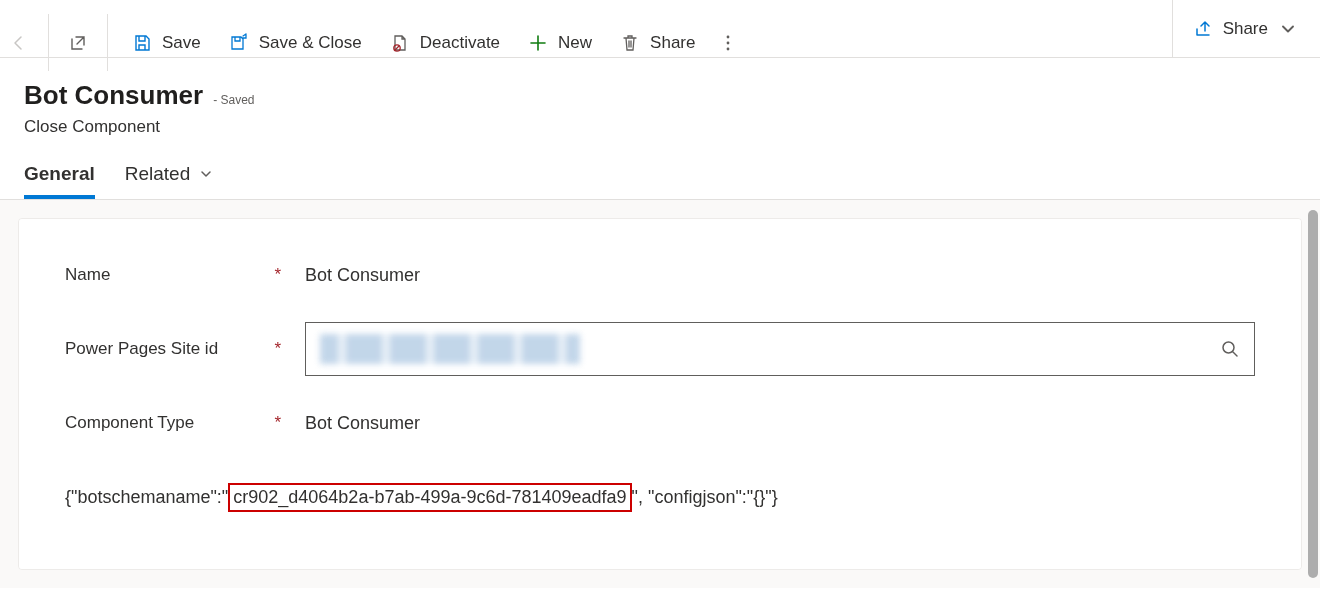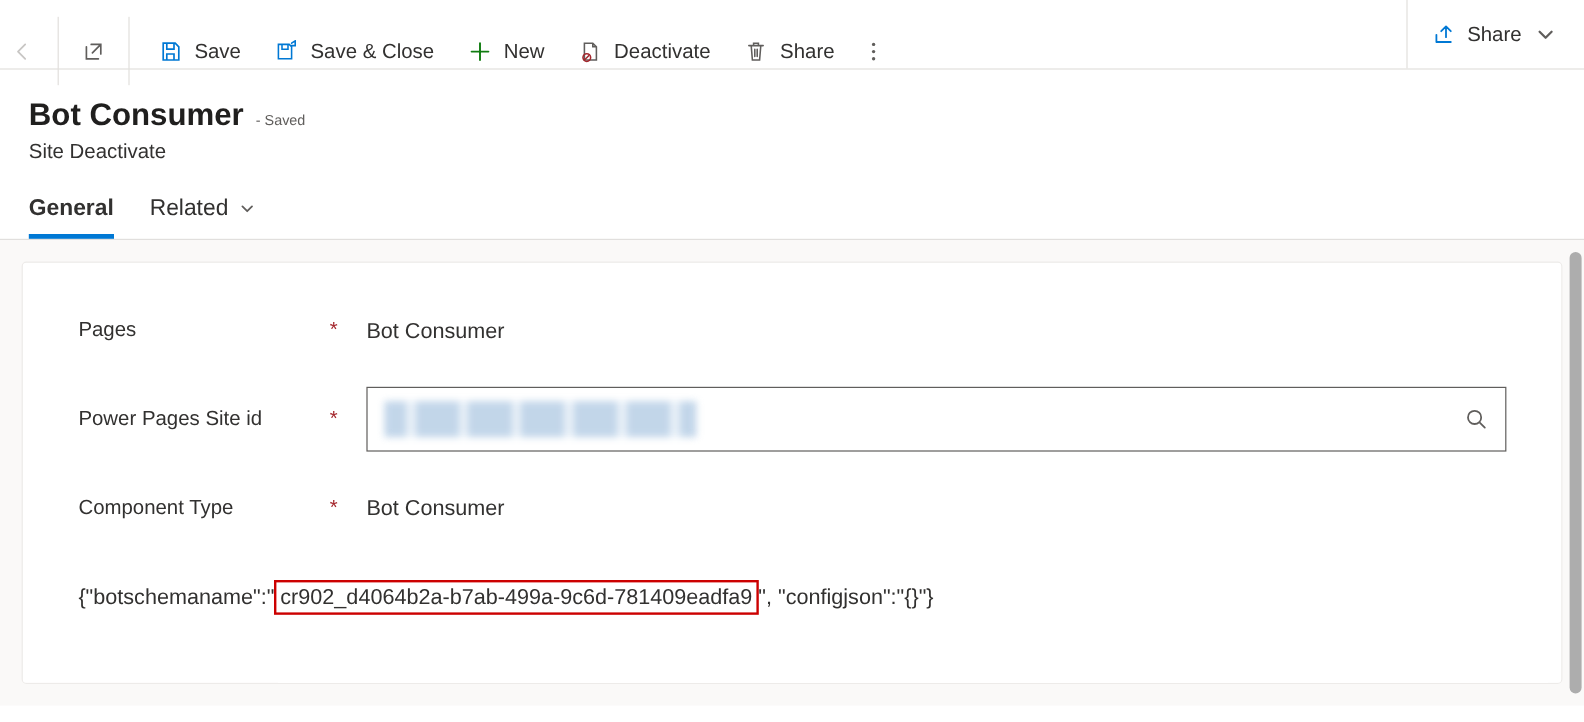--- a/index.html
+++ b/index.html
@@ -215,33 +215,33 @@
     </div>
 
     <div class="cmd-btn">
       <svg viewBox="0 0 20 20" class="icon-color-blue">
           <path d="M3 4h9l2 2v10H3z M6 4v4h5V4 M14 3l3-2 M17 1v4h-4" stroke="currentColor" stroke-width="1.3" fill="none" stroke-linecap="round"></path>
         </svg>
       <span>Save &amp; Close</span>
     </div>
 
     <div class="cmd-btn">
-      <svg viewBox="0 0 20 20" class="icon-color-green">
-          <path d="M10 3v14M3 10h14" stroke="currentColor" stroke-width="1.6" fill="none" stroke-linecap="round"></path>
-        </svg>
-      <span>New</span>
-    </div>
-
-    <div class="cmd-btn">
       <svg viewBox="0 0 20 20" class="icon-color-grey">
           <path d="M5 3h7l3 3v11H5z M12 3v3h3" stroke="currentColor" stroke-width="1.3" fill="none"></path>
           <circle cx="7" cy="15" r="3.2" stroke="#a4262c" stroke-width="1.3" fill="none"></circle>
           <path d="M5 17l4-4" stroke="#a4262c" stroke-width="1.3"></path>
         </svg>
       <span>Deactivate</span>
+    </div>
+
+    <div class="cmd-btn">
+      <svg viewBox="0 0 20 20" class="icon-color-green">
+          <path d="M10 3v14M3 10h14" stroke="currentColor" stroke-width="1.6" fill="none" stroke-linecap="round"></path>
+        </svg>
+      <span>New</span>
     </div>
 
     <div class="cmd-btn">
       <svg viewBox="0 0 20 20" class="icon-color-grey">
           <path d="M4 5h12 M8 5V3h4v2 M6 5l1 12h6l1-12 M9 8v6 M11 8v6" stroke="currentColor" stroke-width="1.3" fill="none" stroke-linecap="round"></path>
         </svg>
       <span>Share</span>
     </div>
 
     <div class="cmd-iconbtn">
@@ -266,41 +266,41 @@
         </svg>
     </div>
   </div>
 </div>
 
 <div class="page-header">
   <div class="title-row">
     <span class="record-title">Bot Consumer</span>
     <span class="saved-tag">- Saved</span>
   </div>
-  <div class="entity-name">Site Deactivate</div>
+  <div class="entity-name">Close Component</div>
 </div>
 
 <div class="tabs">
   <div class="tab active">
     <span>General</span>
   </div>
   <div class="tab">
     <span>Related</span>
     <svg viewBox="0 0 16 16">
         <path d="M4 6l4 4 4-4" stroke="currentColor" stroke-width="1.5" fill="none" stroke-linecap="round" stroke-linejoin="round"></path>
       </svg>
   </div>
 </div>
 
 <div class="form-shell">
   <div class="form-card">
 
     <div class="form-row">
       <div class="label-col">
-        <span>Pages</span>
+        <span>Name</span>
         <span class="req">*</span>
       </div>
       <div class="value-col">
         <span>Bot Consumer</span>
       </div>
     </div>
 
     <div class="form-row">
       <div class="label-col">
         <span>Power Pages Site id</span>

